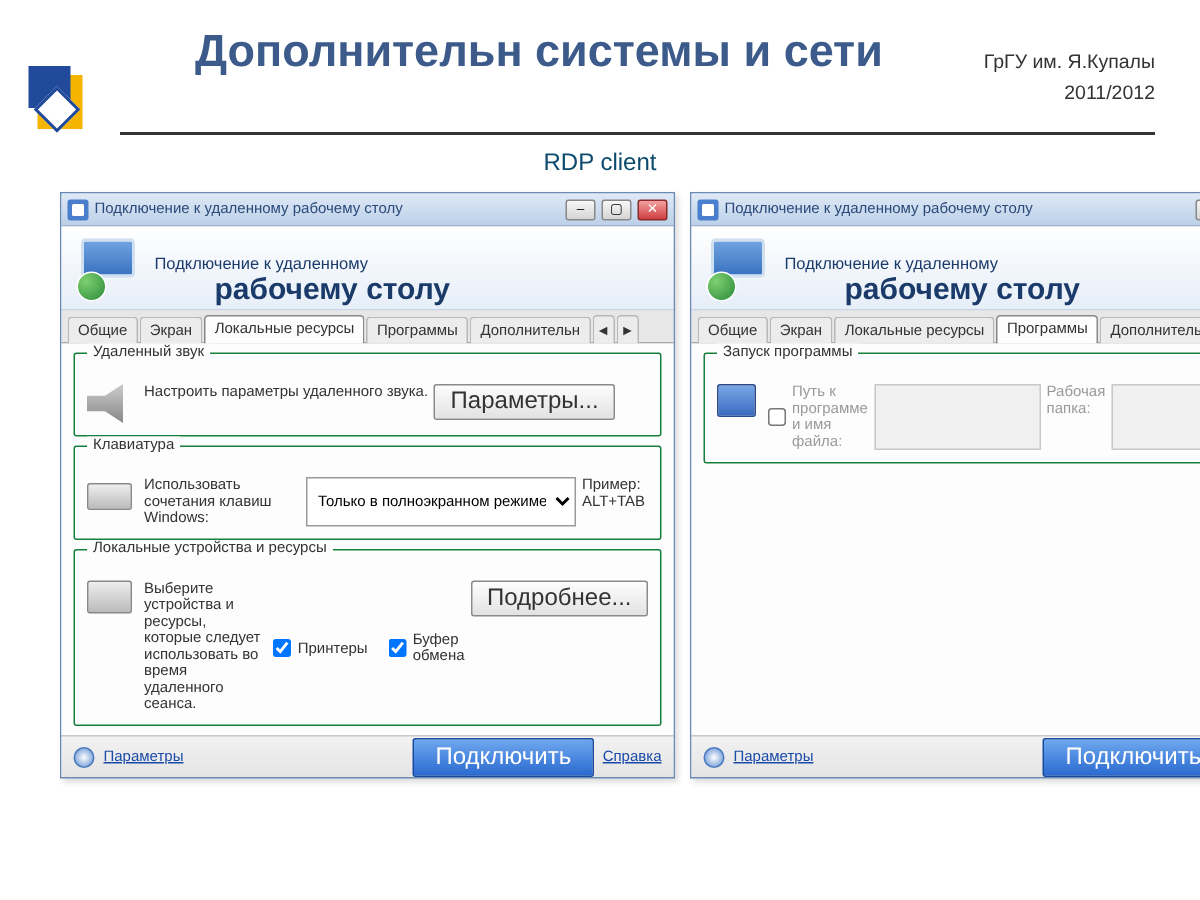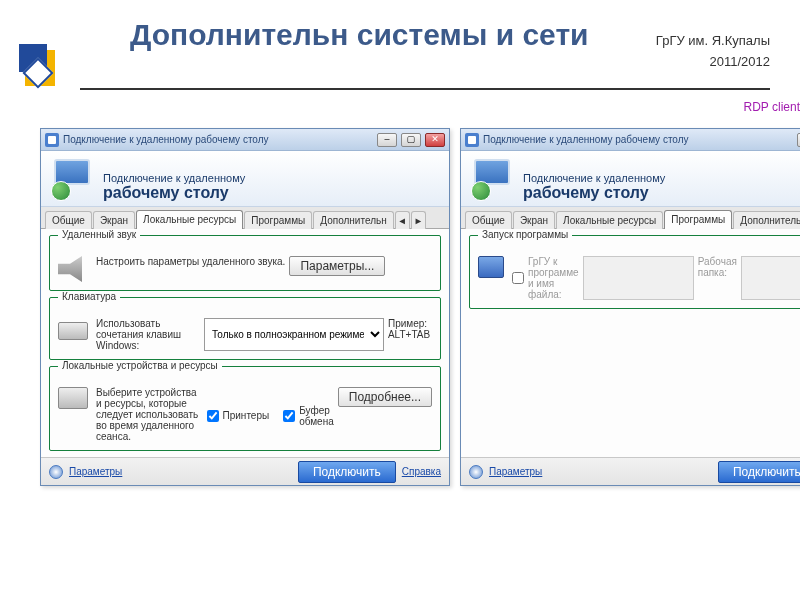--- a/index.html
+++ b/index.html
@@ -21,21 +21,21 @@
   .slide-title {
     position: absolute; left: 130px; top: 18px;
     font-size: 30px; font-weight: bold; color: #3c5a8a;
     line-height: 1.1;
   }
   .slide-meta {
     position: absolute; right: 30px; top: 20px;
     font-size: 13px; color: #333; text-align: right; line-height: 1.6; margin-top: 11px;
   }
   .slide-hr { position:absolute; left:80px; right:30px; top:88px; height:2px; background:#333; }
-  .subtitle { position:absolute; left:0; right:0; top:100px; text-align:right; font-size:12px; color:#a21caf; }
+  .subtitle { position:absolute; left:0; right:0; top:100px; text-align:center; font-size:16px; color:#0c4a6e; }
 
   .windows-row {
     position: absolute; left: 40px; top: 128px;
     display: flex; gap: 10px;
   }
 
   .rdp-window {
     width: 410px;
     border: 1px solid #6a8bb5;
     background: #ececec;
@@ -61,21 +61,21 @@
     background: linear-gradient(#fff,#e6eef8);
     display: flex; align-items: center; padding: 4px 10px;
     gap: 8px; border-bottom: 1px solid #c6d4e6;
   }
   .banner-icon {
     width: 44px; height: 44px; position: relative;
   }
   .banner-icon .mon { position:absolute; left:3px; top:2px; width:36px; height:26px; background:linear-gradient(#6fa3e0,#3a72c0); border:2px solid #d0dff0; border-radius:3px; }
   .banner-icon .globe { position:absolute; left:0; top:24px; width:20px; height:20px; border-radius:50%; background:radial-gradient(circle at 30% 30%,#7fd070,#2a8a3a); border:1px solid #fff; }
   .banner-text .l1 { font-size:11px; color:#1a3a6a;margin-top:17px; }
-  .banner-text .l2 { font-size:16px; color:#1a3a6a; font-weight:600; }
+  .banner-text .l2 { font-size:20px; color:#1a3a6a; font-weight:600;margin-left:40px; }
 
   .tabstrip {
     display:flex; align-items:flex-end; padding: 14px 4px 0 4px;
     background:#e7e7e7; border-bottom:1px solid #a8a8a8;
     height: 22px; gap:1px;
   }
   .tab {
     padding: 3px 6px 3px 6px;
     font-size: 10px; color:#333;
     background:#ececec; border:1px solid #b8b8b8; border-bottom:none;
@@ -103,21 +103,21 @@
   .grp-icon.speaker { background:linear-gradient(#ccc,#888); clip-path: polygon(0 30%,40% 30%,80% 0,80% 100%,40% 70%,0 70%); }
   .grp-icon.keyboard { background:linear-gradient(#eee,#bbb); border:1px solid #888; border-radius:2px; height:18px; margin-top:4px; }
   .grp-icon.printer { background:linear-gradient(#eee,#bbb); border:1px solid #888; border-radius:2px; height:22px; }
   .grp-icon.app { background:linear-gradient(#7aa8e6,#3a6ac0); border:1px solid #2a4a8a; border-radius:2px; width:26px; height:22px; }
 
   .grp-body { flex:1; display:flex; flex-direction:row; gap:4px; font-size:10px; color:#333; }
   .btn {
     display:inline-block; padding:2px 10px;
     background:linear-gradient(#fdfdfd,#e2e2e2);
     border:1px solid #8a8a8a; border-radius:2px;
-    font-size:12px; cursor:pointer;
+    font-size:16px; cursor:pointer;
   }
   .btn.primary { background:linear-gradient(#6fa8ef,#2a6ad0); color:#fff; border-color:#1a4aa0; padding:3px 14px; }
   select, input[type=text] {
     font-size:10px; padding:1px 3px; border:1px solid #9a9a9a;
     background:#fff; width:100%;
   }
   input[type=text].disabled { background:#f0f0f0; color:#999; border-color:#c8c8c8; }
   .chk { display:inline-flex; align-items:center; gap:4px; font-size:10px; }
   .chk input { width:12px; height:12px; }
 
@@ -264,21 +264,21 @@
 
     <div class="tabpage">
       <div class="group" style="flex:0;">
         <span class="group-title">Запуск программы</span>
         <div class="row">
           <div class="grp-icon app"></div>
           <div class="grp-body">
             <label class="chk">
               <input type="checkbox" style="">
             </label>
-            <span class="lbl-disabled">ГрГУ к программе и имя файла:</span>
+            <span class="lbl-disabled">Путь к программе и имя файла:</span>
             <input type="text" class="disabled" disabled="" style="">
             <span class="lbl-disabled">Рабочая папка:</span>
             <input type="text" class="disabled" disabled="" style="">
           </div>
         </div>
       </div>
       <div style="flex:1"></div>
     </div>
 
     <div class="bottombar">

